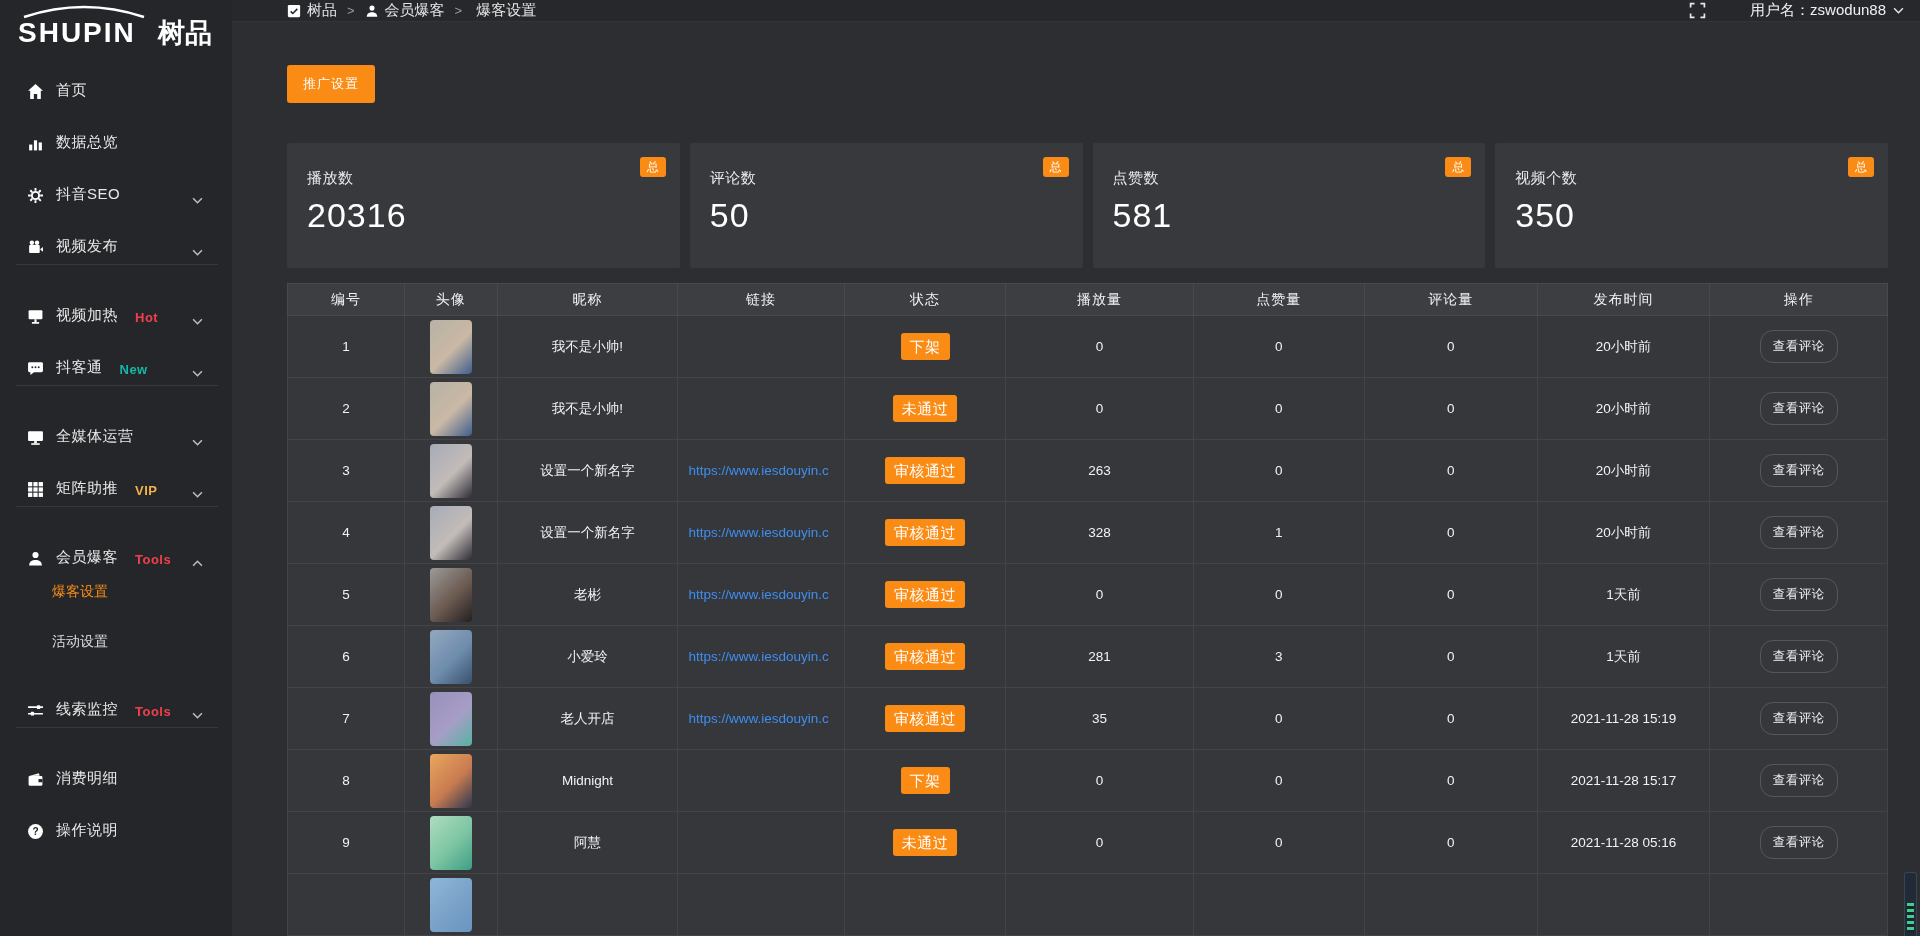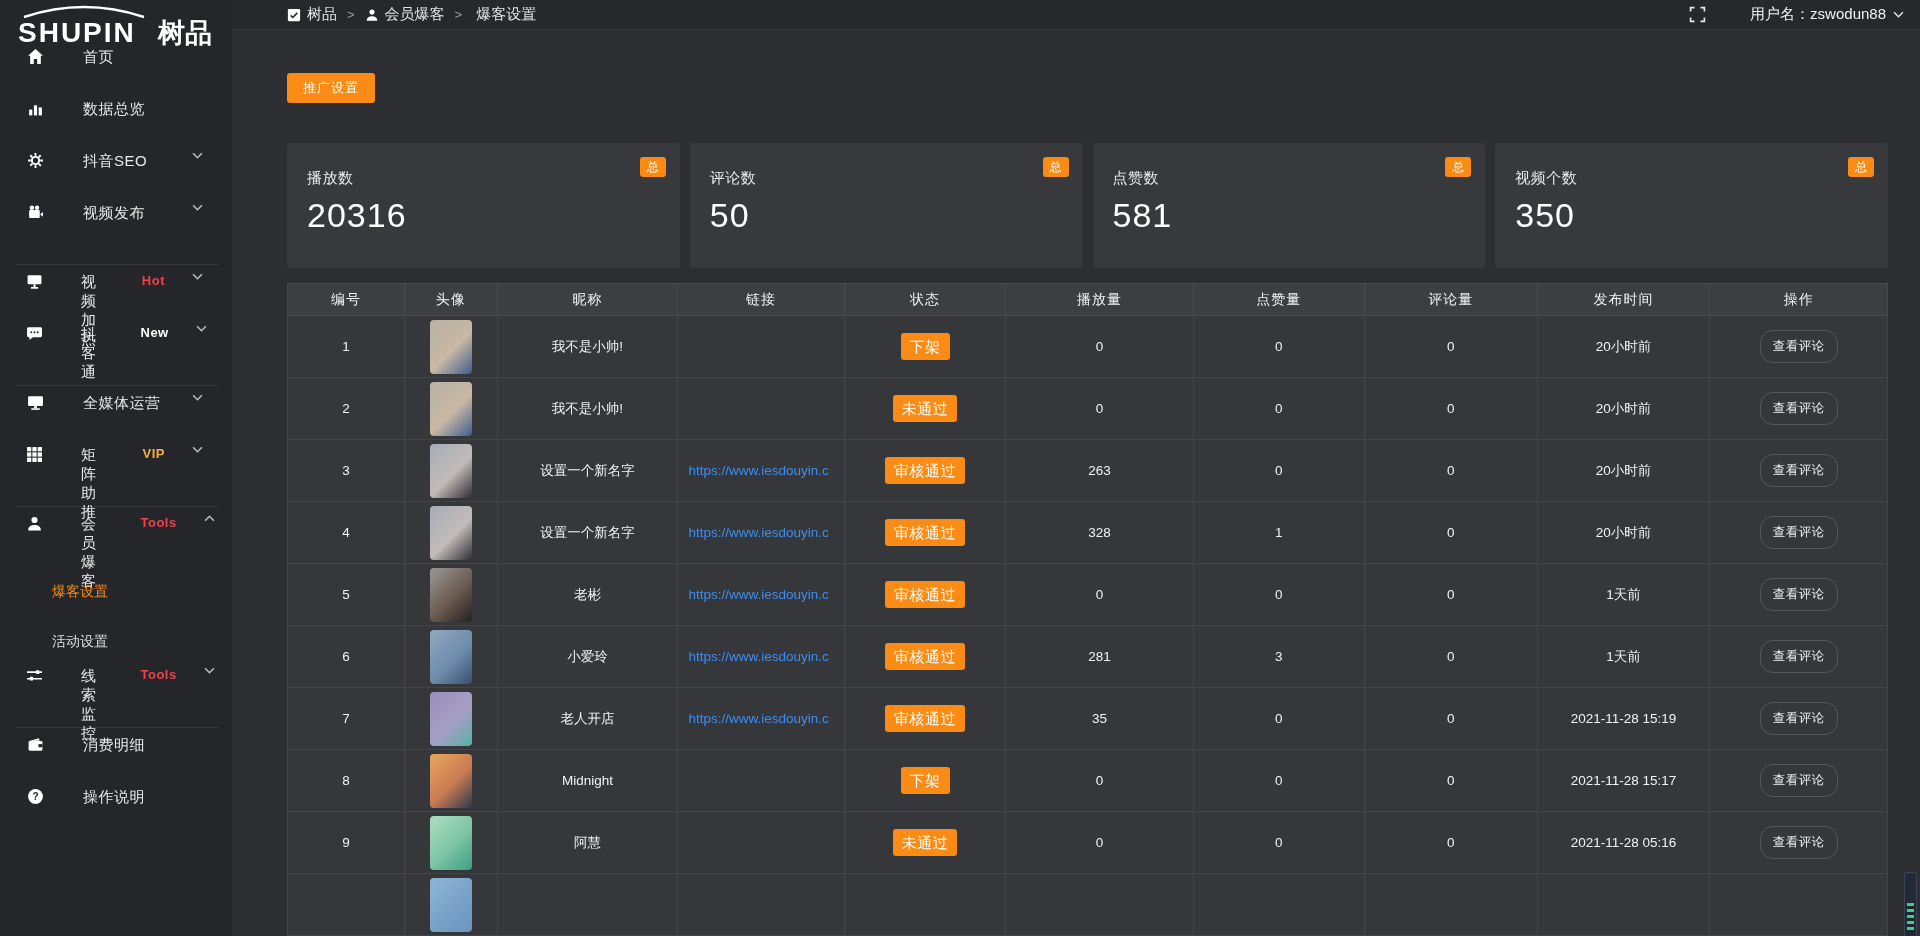--- a/index.html
+++ b/index.html
@@ -8,21 +8,21 @@
     width:1920px; height:936px; overflow:hidden;
     background:#2c2e32; color:#ececec;
     font-family:"Liberation Sans", sans-serif;
   }
   .app { display:flex; width:100%; height:100%; }
 
   
   .sidebar { width:232px; min-width:232px; background:#242629; display:flex; flex-direction:column; overflow:hidden; }
   .logo { height:48px; display:flex; align-items:center; padding:4px 0 0 12px; }
   .side-menu { flex:1; }
-  .side-item { height:52px; display:flex; align-items:flex-start; padding:0 18px 0 26px; cursor:pointer; font-size:15px; color:#e8e8e8;gap:27px; }
+  .side-item { height:52px; display:flex; align-items:flex-end; padding:0 18px 0 26px; cursor:pointer; font-size:15px; color:#e8e8e8; }
   .side-item .ic { width:19px; margin-right:11px; display:flex; align-items:center; justify-content:center; }
   .side-item .lbl { letter-spacing:.5px; }
   .side-item .tag { font-weight:bold; font-size:13px; margin-left:17px; letter-spacing:.5px; }
   .side-item .chev { margin-left:auto; width:12px; opacity:.9; }
   .divider { height:1px; background:#37393d; margin:8px 14px 8px 16px; }
   .sub-item { height:50px; display:flex; align-items:center; padding-left:52px; font-size:14px; color:#dcdcdc; cursor:pointer; }
   .sub-item.active { color:#fa8c16; }
 
   
   .main { flex:1; display:flex; flex-direction:column; min-width:0; background:#2c2e32; }
@@ -30,21 +30,21 @@
   .crumbs { display:flex; align-items:center; font-size:15px; color:#e4e4e4; }
   .crumb { display:flex; align-items:center; gap:6px; cursor:pointer; }
   .crumb .ic { display:flex; }
   .crumb-sep { color:#9b9b9b; font-size:13px; margin:0 10px; }
   .crumb-current { margin-left:4px; }
   .topbar-right { margin-left:auto; display:flex; align-items:center; gap:44px; }
   .fs-btn { display:flex; cursor:pointer; }
   .user-chip { display:flex; align-items:center; gap:7px; font-size:15px; cursor:pointer; color:#f0f0f0; }
 
   .content { padding:43px 32px 0 55px; }
-  .promo-btn { display:block; background:#fa8c16; color:#fff; border:none; border-radius:3px; font-size:13px; height:30px; padding:0 16px; cursor:pointer; font-family:inherit; letter-spacing:1px; }
+  .promo-btn { display:block; background:#fa8c16; color:#fff; border:none; border-radius:3px; font-size:13px; height:38px; padding:0 16px; cursor:pointer; font-family:inherit; letter-spacing:1px; }
 
   .cards { display:flex; gap:10px; margin-top:40px; }
   .card { flex:1; background:#37393d; height:125px; position:relative; padding:16px 20px; border-radius:2px; }
   .card-label { font-size:15px; color:#eaeaea; margin-top:10px; letter-spacing:.5px; }
   .card-value { font-size:34px; color:#fff; margin-top:8px; letter-spacing:1px; }
   .card-badge { position:absolute; top:14px; right:14px; background:#fa8c16; color:#fff; font-size:12px; padding:4px 7px; border-radius:3px; line-height:1; }
 
   .table-wrap { margin-top:15px; }
   table { width:100%; border-collapse:collapse; table-layout:fixed; background:#35373b; }
   th { background:#3c3e42; height:32px; font-size:14px; font-weight:400; color:#f2f2f2; border:1px solid #47494d; letter-spacing:1px; }
@@ -143,21 +143,21 @@
             <svg width="17" height="17" viewBox="0 0 16 16">
               <path fill="#fff" d="M2.3 2h11.4c.7 0 1.3.6 1.3 1.3v6.9c0 .7-.6 1.3-1.3 1.3H6.6L3.2 14v-2.5h-.9c-.7 0-1.3-.6-1.3-1.3V3.3C1 2.6 1.6 2 2.3 2z"></path>
               <g fill="#242629">
                 <circle cx="5" cy="6.8" r=".9"></circle>
                 <circle cx="8" cy="6.8" r=".9"></circle>
                 <circle cx="11" cy="6.8" r=".9"></circle>
               </g>
             </svg>
           </span>
           <span class="lbl">抖客通</span>
-          <span class="tag" style="color: #ffffff;">New</span>
+          <span class="tag" style="color: #14b8a6;">New</span>
           <span class="ic chev">
             <svg width="11" height="7" viewBox="0 0 10 6" fill="none" stroke="#cfcfcf" stroke-width="1.4">
               <path d="M1 1l4 4 4-4"></path>
             </svg>
           </span>
         </div>
         <div class="divider"></div>
         <div class="side-item">
           <span class="ic">
             <svg width="17" height="17" viewBox="0 0 16 16" fill="#fff">

